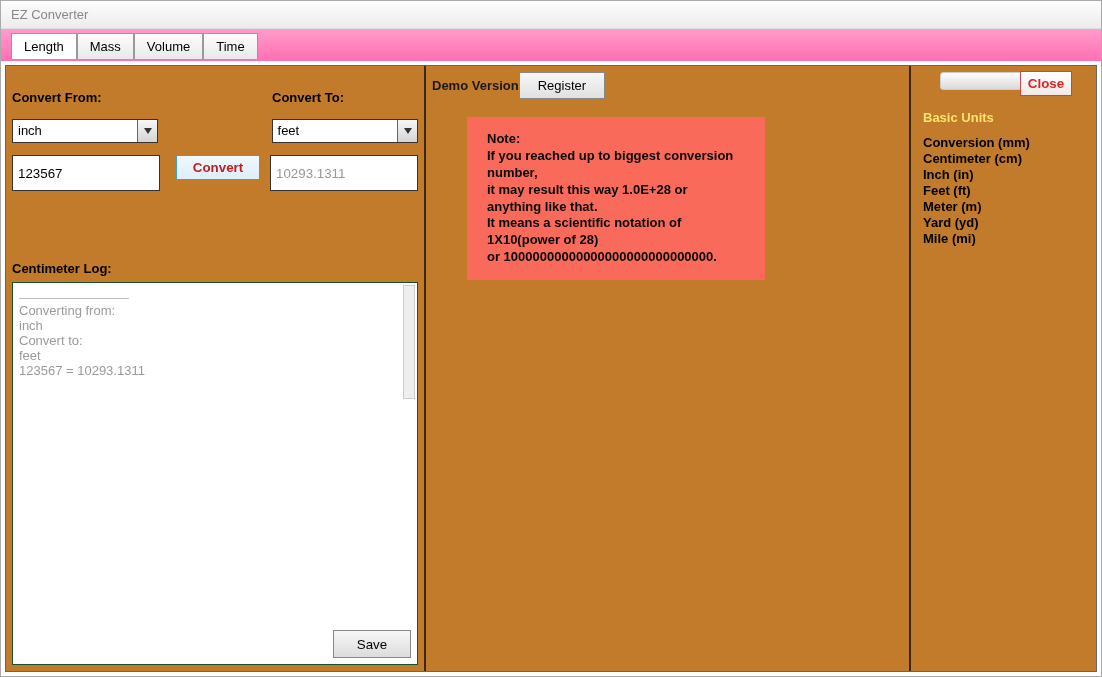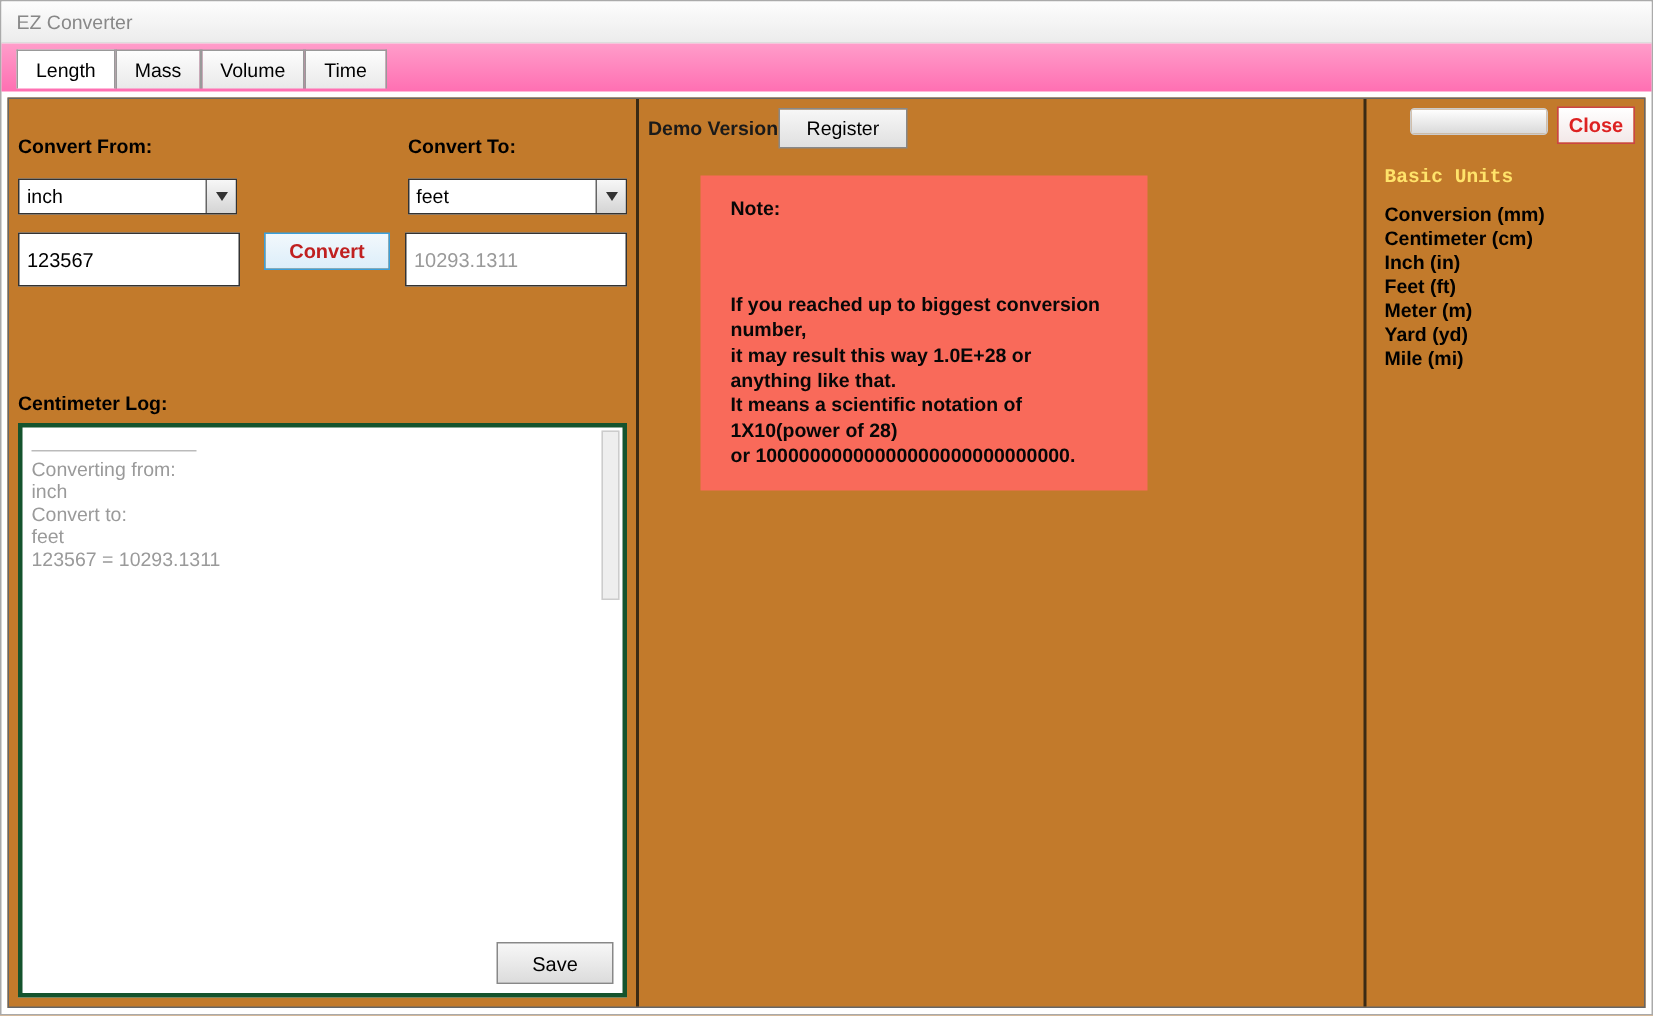--- a/index.html
+++ b/index.html
@@ -100,21 +100,21 @@
   margin-left:6px;
   width:86px; height:25px;
   border:1px solid #3aa0dc;
   background:linear-gradient(#f2f8fc,#dceefa);
   color:#c02020;
   font-weight:bold;
   cursor:pointer;
 }
 .log-label { font-weight:bold; margin-top:70px; margin-bottom:6px; }
 .log-box {
-  flex:1; background:#fff; border:3px solid #14532d; padding:6px; color:#9a9a9a;
+  flex:1; background:#fff; border:1px solid #14532d; padding:6px; color:#9a9a9a;
   font-size:13px; position:relative; min-height:200px;
   display:flex; flex-direction:column;
 }
 .log-box .log-body { flex:1; white-space:pre-line; }
 .log-box .log-underline {
   width:110px; border-bottom:1px solid #bbb; height:10px; margin-bottom:4px;
 }
 .save-btn-wrap { display:flex; justify-content:flex-end;margin-top:24px; }
 .save-btn {
   width:78px; height:28px;
@@ -125,24 +125,24 @@
 .demo-label { font-weight:bold; color:#1a1a1a; }
 .register-btn {
   padding:5px 18px; border:1px solid #888; background:linear-gradient(#f7f7f7,#e0e0e0);
   font:inherit; cursor:pointer;
 }
 .note-box {
   background:#f96a5a; color:#070707; font-weight:bold;
   padding:14px 20px; margin:18px 6px 0 35px; width:298px;
   line-height:1.3;
 }
-.basic-units-title { color:#ffe36a; font-weight:bold; margin:38px 0 10px 6px;font-family:Liberation Mono, monospace; }
+.basic-units-title { color:#ffe36a; font-weight:bold; margin:38px 0 10px 6px; }
 .unit-item { color:#000; font-weight:bold; margin:1px 0 0 6px; }
 .close-btn {
-  position:absolute; top:5px; right:6px;
+  position:absolute; top:5px; right:24px;
   width:52px; height:25px;
   border:1px solid #c44;
   background:linear-gradient(#fff,#f3e8e8);
   color:#d22; font-weight:bold; cursor:pointer;
 }
 .decor-bar {
   position:absolute; top:6px; right:64px;
   width:92px; height:18px;
   border:1px solid #ccc;
   background:linear-gradient(#fff,#d9d9d9);
@@ -219,21 +219,21 @@
       </div>
     </div>
 
     <div class="panel-mid">
       <div class="demo-bar">
         <span class="demo-label">Demo Version</span>
         <button class="register-btn">Register</button>
       </div>
       <div class="note-box">
         <div>Note:</div>
-        <div style="white-space:pre-line;margin-top:47px;">If you reached up to biggest conversion number,
+        <div style="white-space:pre-line;">If you reached up to biggest conversion number,
 it may result this way 1.0E+28 or anything like that.
 It means a scientific notation of 1X10(power of 28)
 or 10000000000000000000000000000.</div>
       </div>
     </div>
 
     <div class="panel-right">
       <div class="decor-bar"></div>
       <button class="close-btn">Close</button>
       <div class="basic-units-title">Basic Units</div>

